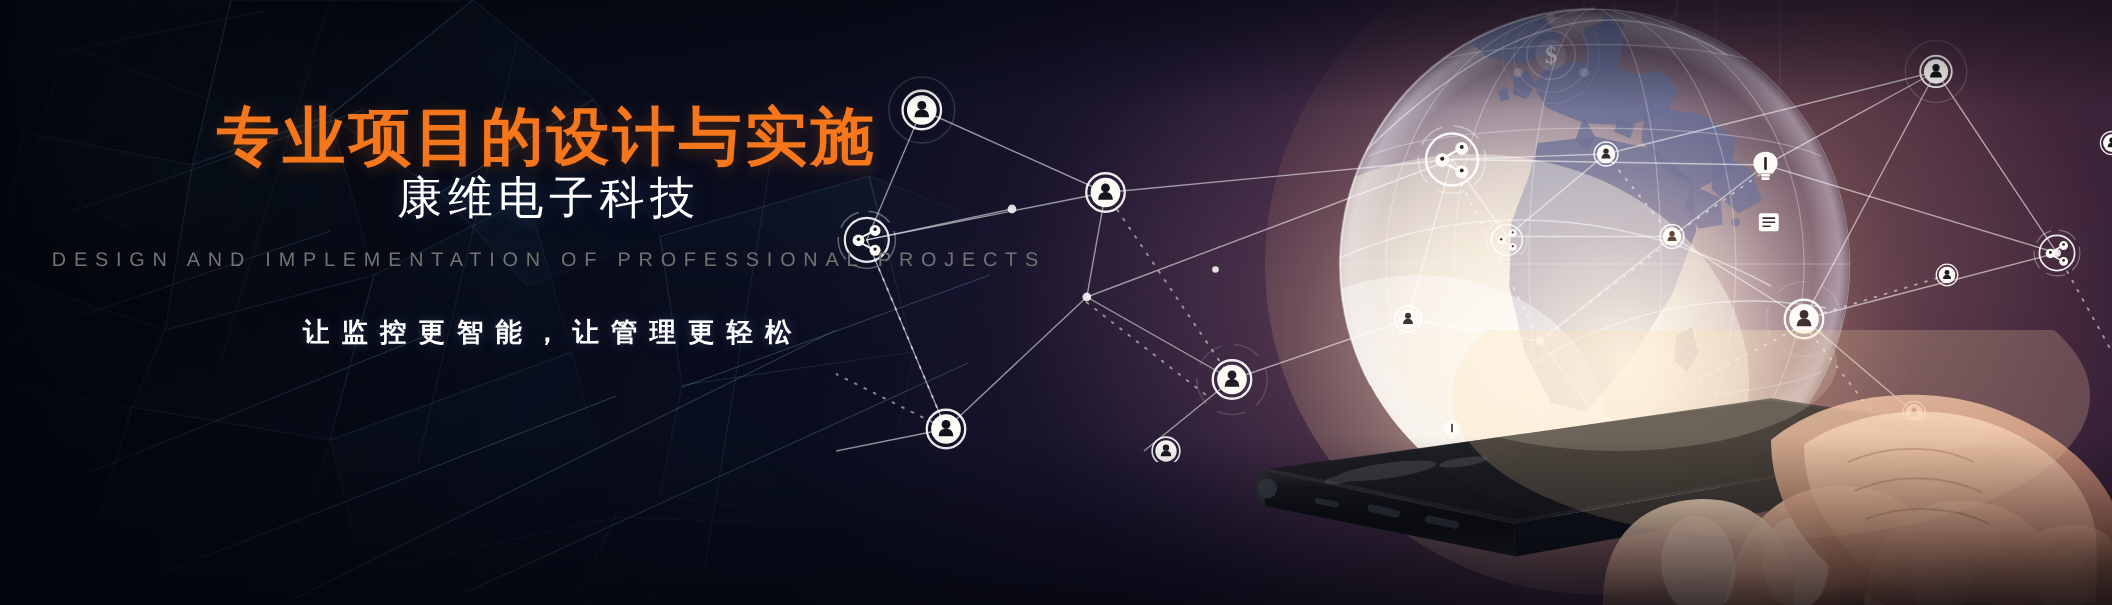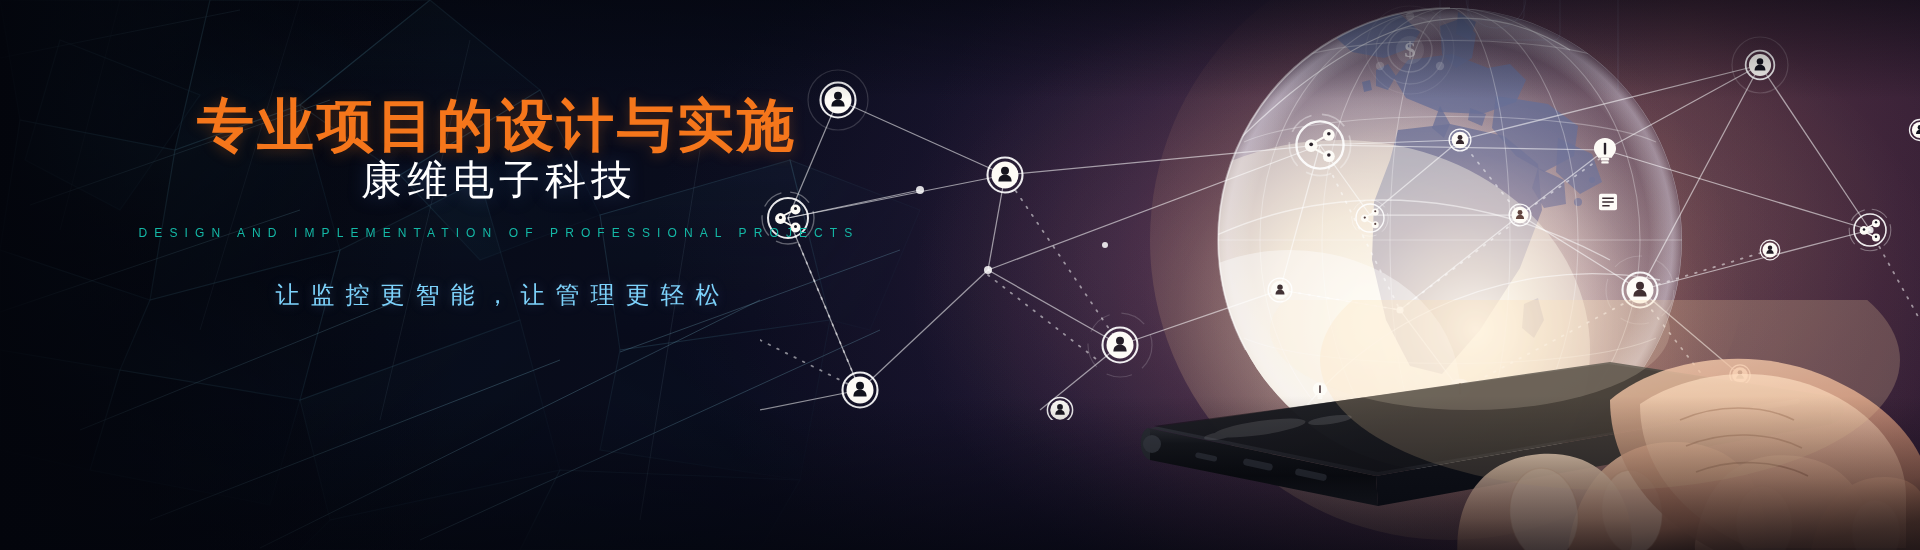--- a/index.html
+++ b/index.html
@@ -77,33 +77,33 @@
     font-size:57px;
     line-height:1.05;
     color:#f5761b;
     font-weight:700;
     letter-spacing:3px;
     margin:0;
     padding-left:14px;
     text-shadow:0 2px 14px rgba(245,118,27,.28);
   }
   #eng-sub{
-    font-size:12px;
-    color:#14b8a6;
+    font-size:18px;
+    color:#737373;
     letter-spacing:7.1px;
     font-weight:400;
     margin:11px 0 0 0;
     padding-left:18px;
     white-space:nowrap;
   }
   #tagline{
     font-size:24px;
-    color:#7dd3fc;
+    color:#ffffff;
     letter-spacing:11px;
-    font-weight:400;
+    font-weight:700;
     margin:39px 0 0 0;
     padding-left:26px;
     text-shadow:0 0 12px rgba(120,150,220,.30);
   }
 </style>
 </head>
 <body>
 
 <div id="banner">
 

